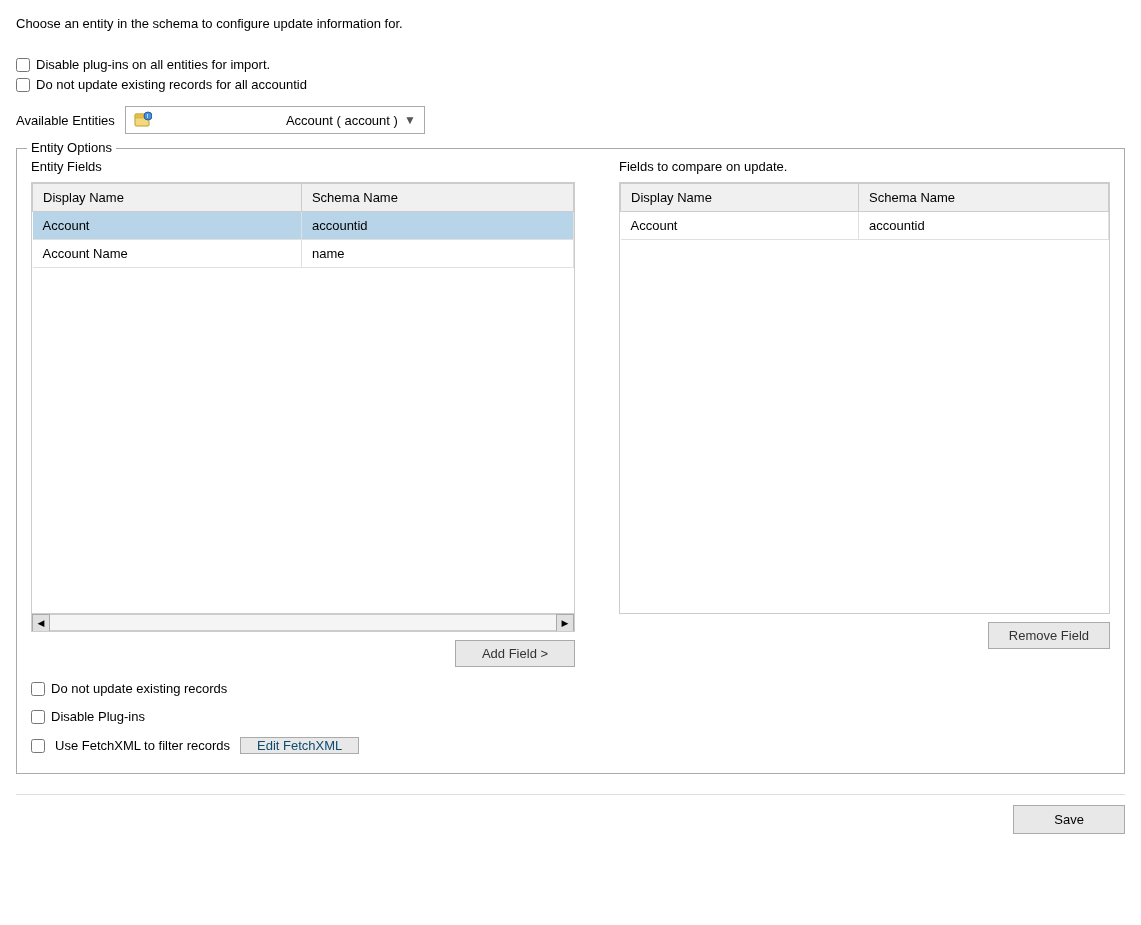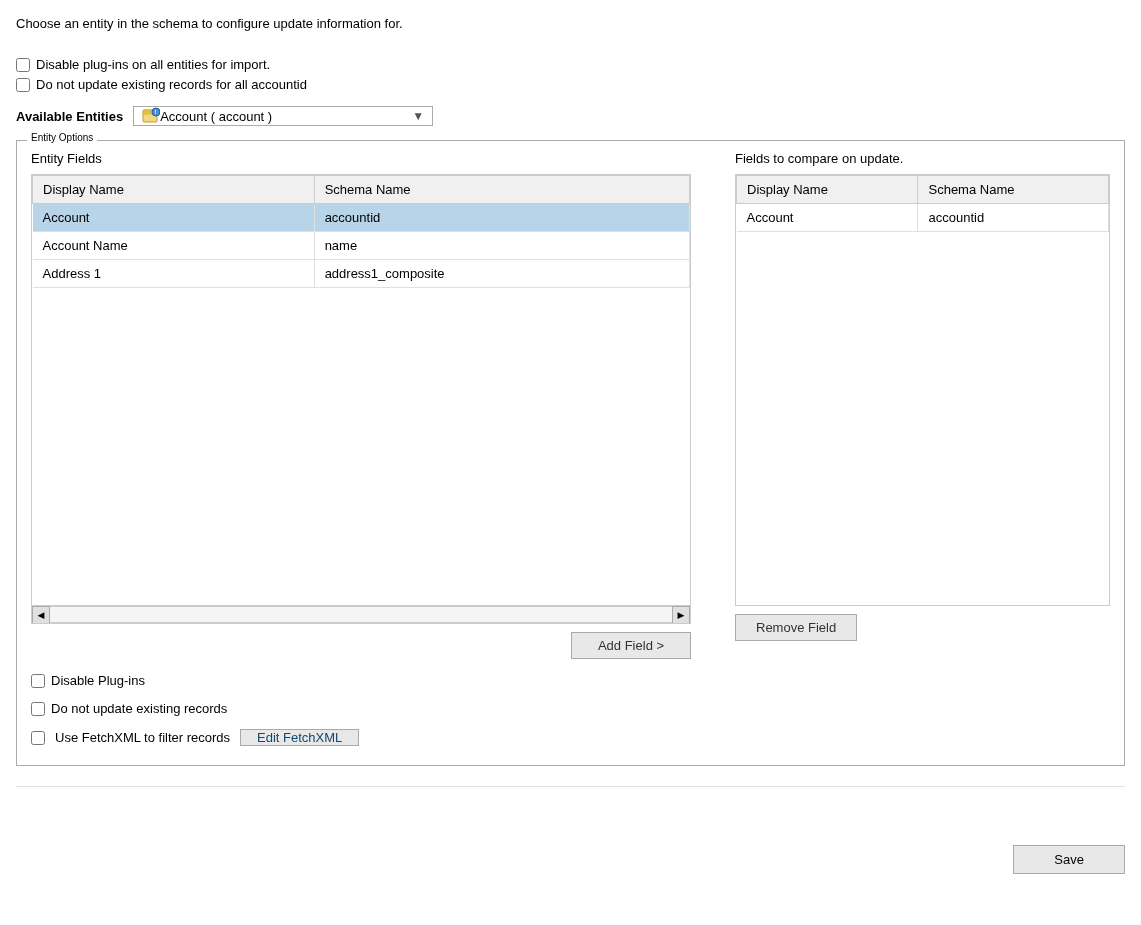--- a/index.html
+++ b/index.html
@@ -34,32 +34,33 @@
     .available-entities-row {
       display: flex;
       align-items: center;
       gap: 10px;
       margin: 14px 0;
     }
 
     .available-entities-label {
       font-size: 13px;
       white-space: nowrap;
-      font-weight: bold;
     }
 
     .entity-dropdown {
       display: flex;
       align-items: center;
       border: 1px solid #aaa;
       background: #fff;
       padding: 4px 8px;
       min-width: 300px;
       cursor: pointer;
-      height: 20px;
+      gap: 6px;
+      height: 28px;
+      text-align: right;
     }
 
     .entity-dropdown-icon {
       width: 18px;
       height: 18px;
       flex-shrink: 0;
     }
 
     .entity-dropdown-text {
       flex: 1;
@@ -77,21 +78,21 @@
       margin-bottom: 16px;
       position: relative;
     }
 
     .entity-options-legend {
       position: absolute;
       top: -9px;
       left: 10px;
       background: #fff;
       padding: 0 4px;
-      font-size: 10px;
+      font-size: 13px;
     }
 
     .entity-fields-section {
       display: flex;
       gap: 16px;
     }
 
     .fields-panel-title {
       font-size: 13px;
       margin-bottom: 8px;
@@ -221,36 +222,36 @@
       margin-top: 20px;
     }
 
     .save-btn {
       padding: 6px 40px;
       background: #e8e8e8;
       border: 1px solid #aaa;
       font-size: 13px;
       cursor: pointer;
       color: #000;
-      margin-top: 48px;
     }
 
     .left-side {
-      width: 660px;
+      width: 544px;
       flex-shrink: 0;
     }
 
     .right-side {
       flex: 1;
       padding-left: 28px;
     }
 
     .remove-action-row {
       margin-top: 8px;
       display: flex;
+      justify-content: flex-end;
     }
   </style>
 </head>
 <body>
 
 <p class="intro-text">Choose an entity in the schema to configure update information for.</p>
 
 <div class="checkbox-row">
   <input type="checkbox" style="">
   <label>Disable plug-ins on all entities for import.</label>
@@ -292,24 +293,20 @@
             </thead>
             <tbody>
               <tr class="selected">
                 <td>Account</td>
                 <td>accountid</td>
               </tr>
               <tr>
                 <td>Account Name</td>
                 <td>name</td>
               </tr>
-              <tr>
-                <td>Address 1</td>
-                <td>address1_composite</td>
-              </tr>
             </tbody>
           </table>
         </div>
         <div class="scrollbar-area">
           <div class="scroll-btn">◀</div>
           <div class="scroll-track"></div>
           <div class="scroll-btn">▶</div>
         </div>
       </div>
       <div class="action-row">
@@ -339,25 +336,25 @@
       </div>
       <div class="remove-action-row">
         <button class="action-btn">Remove Field</button>
       </div>
     </div>
   </div>
 
   <div class="bottom-options">
     <div class="checkbox-row">
       <input type="checkbox" style="">
-      <label>Disable Plug-ins</label>
+      <label>Do not update existing records</label>
     </div>
     <div class="checkbox-row">
       <input type="checkbox" style="">
-      <label>Do not update existing records</label>
+      <label>Disable Plug-ins</label>
     </div>
     <div class="fetch-xml-row checkbox-row">
       <input type="checkbox" style="">
       <label>Use FetchXML to filter records</label>
       <button class="edit-fetchxml-btn">Edit FetchXML</button>
     </div>
   </div>
 </div>
 
 <div class="save-bar">

